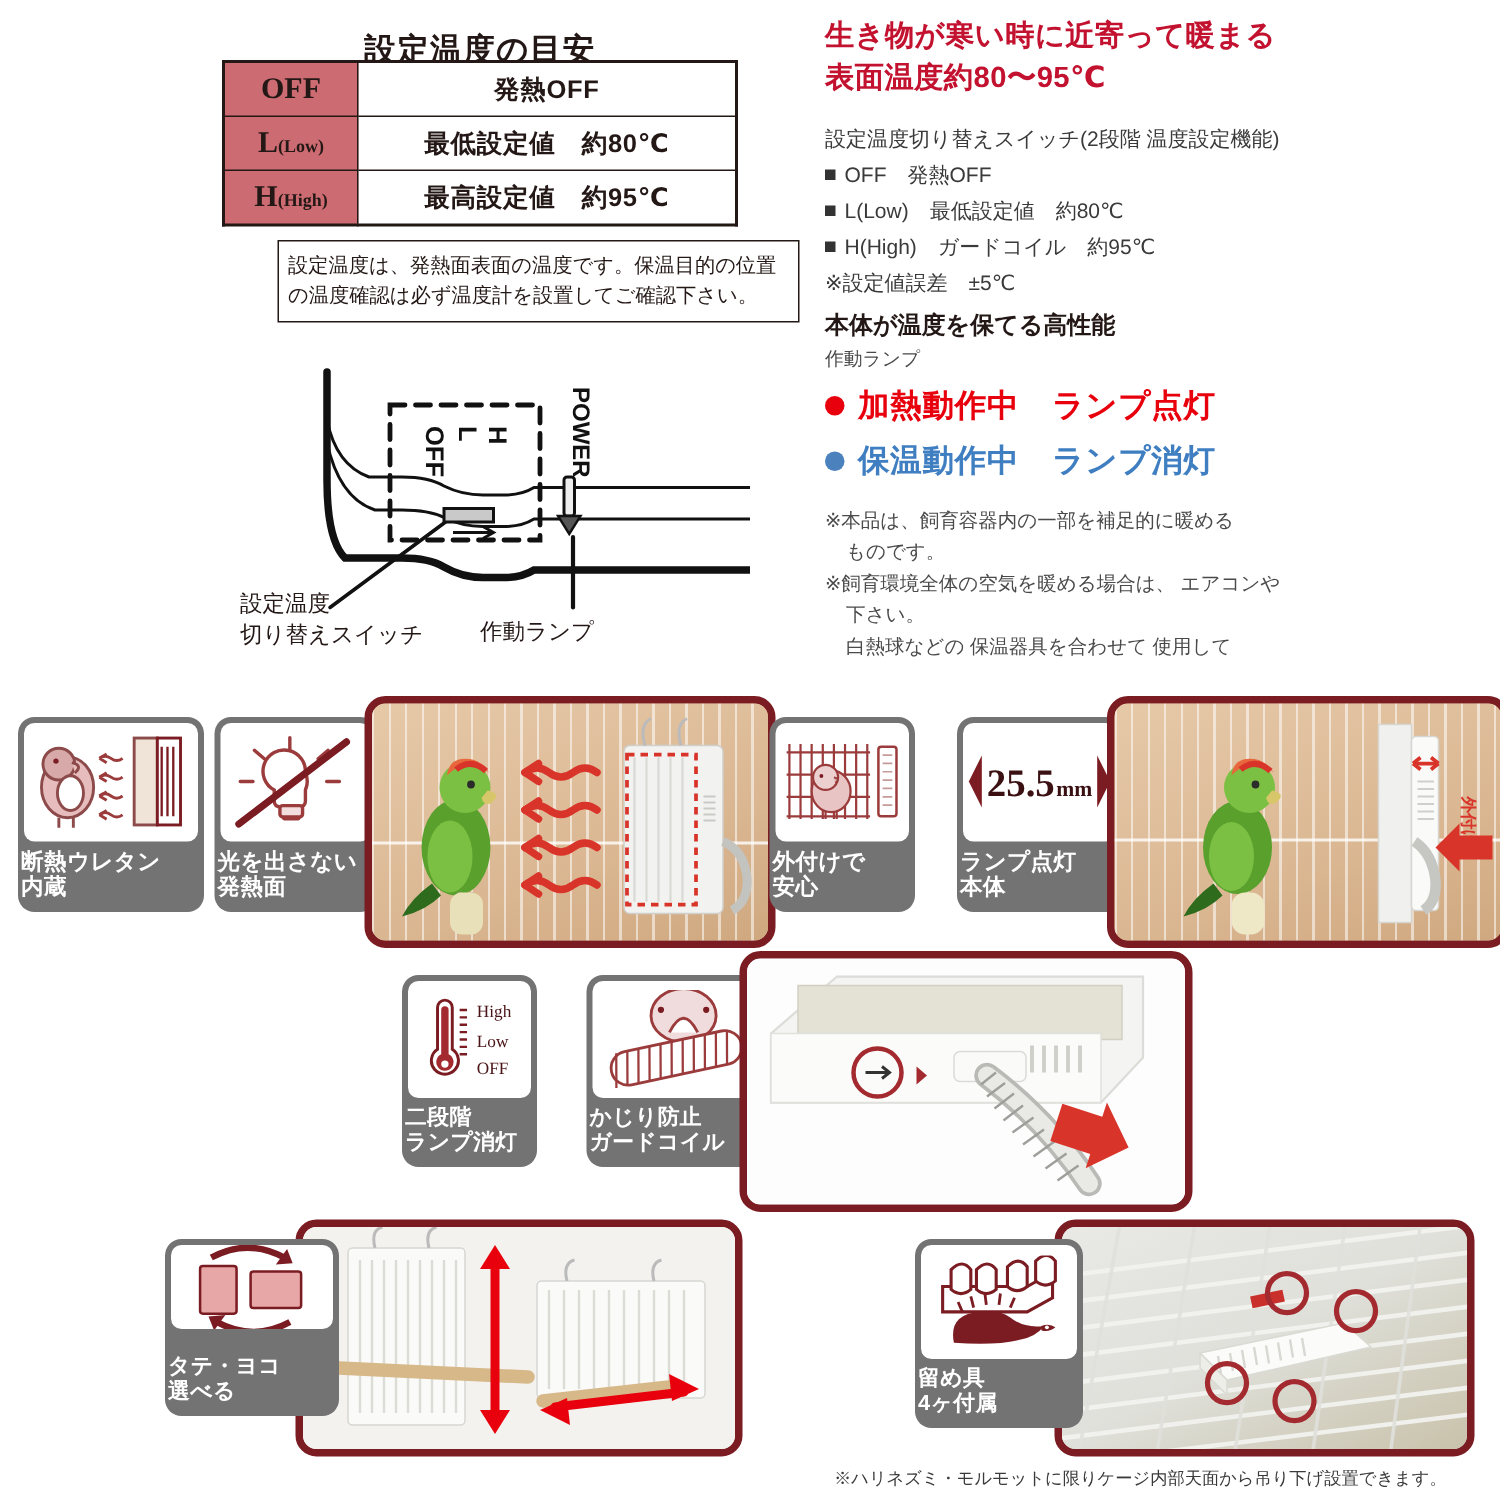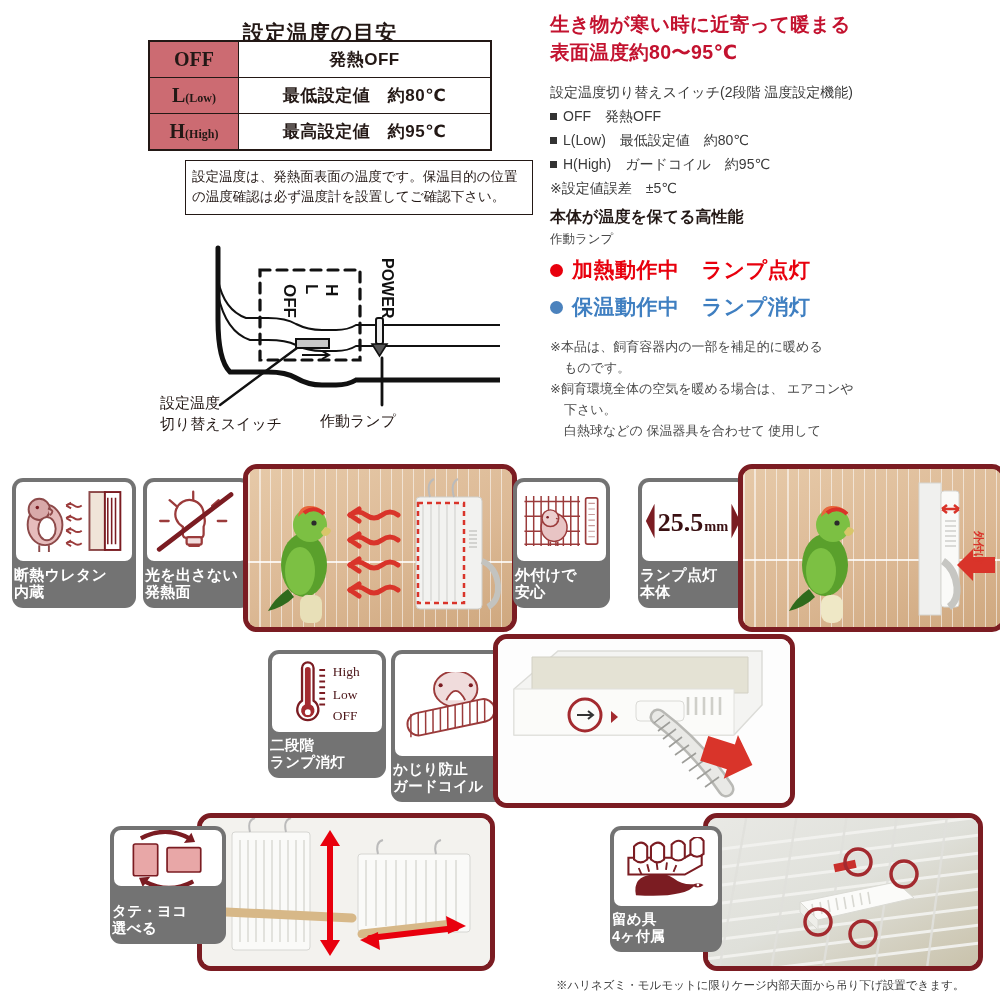--- a/index.html
+++ b/index.html
@@ -400,21 +400,21 @@
       <path d="M199 40 l5-4 M199 40 l5 4 M216 40 l-5-4 M216 40 l-5 4"></path>
     </g>
 
     <g>
       <path d="M252 88 L230 88 L230 80 L214 96 L230 112 L230 104 L252 104 Z" fill="#d9342a"></path>
     </g>
     <text x="232" y="62" fill="#d9342a" font-size="11" font-weight="bold" font-family="Liberation Sans, sans-serif" transform="rotate(90 232 62)">外付け</text>
   </svg>
 </div>
 
-<div class="card small" style="left:268px;top:650px;width:118px;height:128px;">
+<div class="card small" style="left:268px;top:650px;width:90px;height:128px;">
   <div class="pic">
     <svg viewBox="0 0 100 72" width="96" height="70">
       <g stroke="#7b1c22" stroke-width="2.4" fill="none">
         <path d="M24 10 a6 6 0 0 1 12 0 l0 34 a11 11 0 1 1 -12 0 z" fill="#fff"></path>
       </g>
       <path d="M27 12 a3 3 0 0 1 6 0 l0 36 a7 7 0 1 1 -6 0 z" fill="#a32a2f"></path>
       <circle cx="30" cy="56" r="3" fill="#fff"></circle>
       <g stroke="#7b1c22" stroke-width="2">
         <path d="M42 12 l6 0 M42 18 l6 0 M42 24 l6 0 M42 30 l6 0 M42 36 l6 0 M42 42 l6 0 M42 48 l6 0"></path>
       </g>
@@ -424,21 +424,21 @@
         <text x="56" y="64">OFF</text>
       </g>
     </svg>
   </div>
   <div class="cap">
     <div>二段階</div>
     <div>ランプ消灯</div>
   </div>
 </div>
 
-<div class="card small" style="left:391px;top:650px;width:120px;height:152px;">
+<div class="card small" style="left:391px;top:650px;width:120px;height:128px;">
   <div class="pic">
     <svg viewBox="0 0 110 70" width="106" height="66">
       <g stroke="#9b3b3b" stroke-width="2" fill="none">
         <ellipse cx="60" cy="18" rx="23" ry="19" fill="#f0dcdc"></ellipse>
         <path d="M50 30 q10-20 20 0" fill="#fff"></path>
         <circle cx="44" cy="14" r="2.2" fill="#7b1c22" stroke="none"></circle>
         <circle cx="76" cy="14" r="2.2" fill="#7b1c22" stroke="none"></circle>
       </g>
       <g stroke="#9b3b3b" stroke-width="2" fill="none" transform="rotate(-12 55 48)">
         <rect x="8" y="36" width="94" height="24" rx="12" fill="#fff"></rect>

